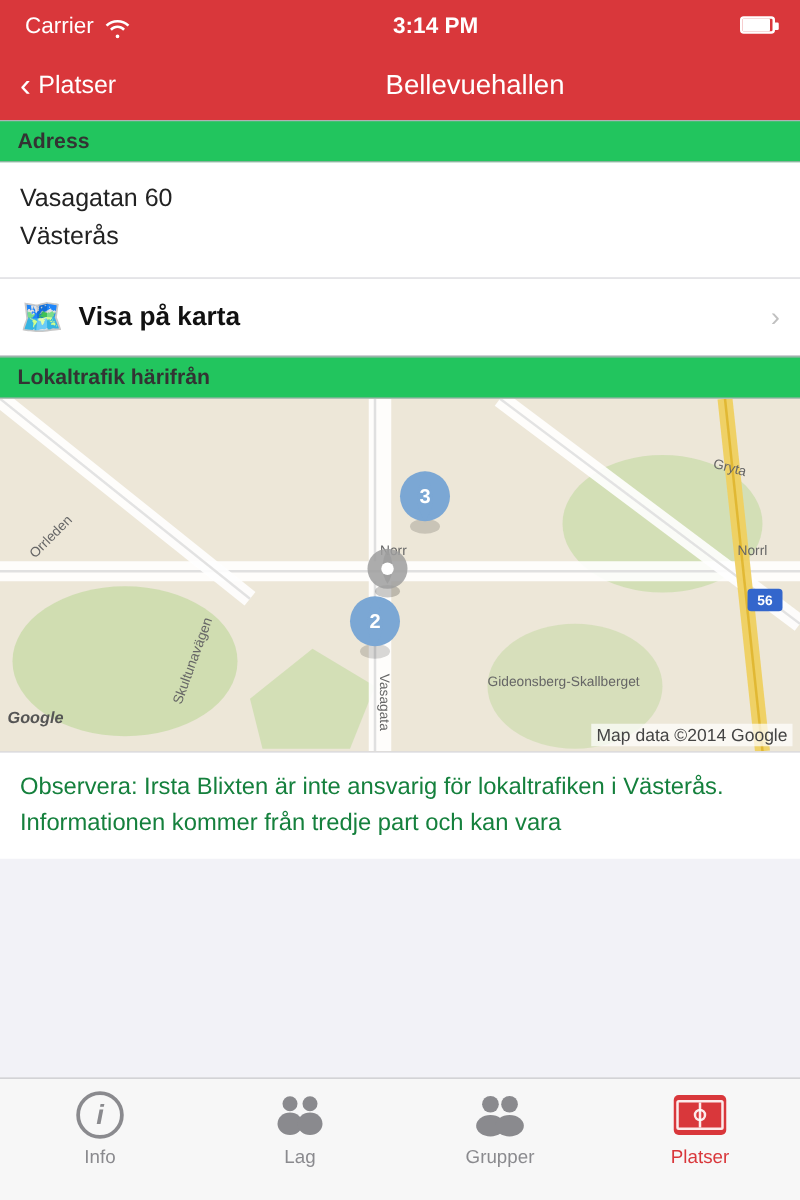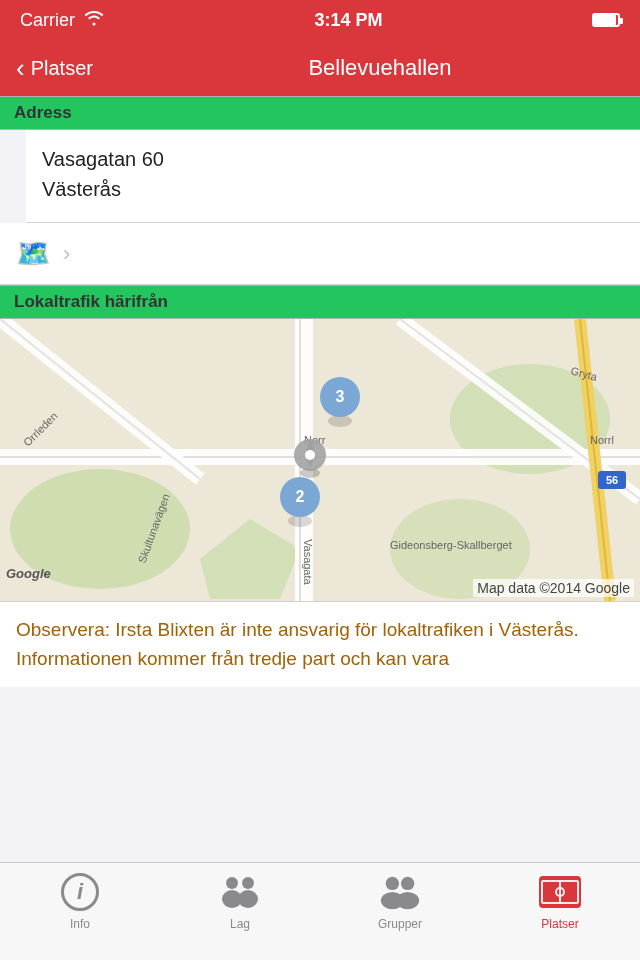--- a/index.html
+++ b/index.html
@@ -18,21 +18,21 @@
       height: 40px;
       background: #d9373b;
       display: flex;
       align-items: center;
       justify-content: space-between;
       padding: 0 20px;
       color: white;
       font-size: 18px;
       font-weight: 500;
     }
-    .status-bar-left { display: flex; align-items: flex-start; gap: 8px; }
+    .status-bar-left { display: flex; align-items: flex-end; gap: 8px; }
     .status-bar-center { font-weight: 600; font-size: 18px; }
     .status-bar-right { display: flex; align-items: center; gap: 6px; }
     .battery-icon {
       width: 28px; height: 14px; border: 2px solid white;
       border-radius: 3px; position: relative;
       display: inline-block;
     }
     .battery-icon::after {
       content: '';
       position: absolute;
@@ -77,21 +77,20 @@
       color: #333;
       border-top: 1px solid #b0b0b5;
       border-bottom: 1px solid #b0b0b5;
     }
 
     
     .address-section {
       background: white;
       padding: 14px 16px 18px;
       border-bottom: 1px solid #d0d0d5;
-      margin-left: 26px;
     }
     .address-line {
       font-size: 20px;
       color: #222;
       line-height: 1.5;
     }
 
     
     .map-link-row {
       background: white;
@@ -125,21 +124,21 @@
     }
 
     
     .notice-section {
       background: white;
       padding: 14px 16px;
       border-top: 1px solid #d0d0d5;
     }
     .notice-text {
       font-size: 19px;
-      color: #a16207;
+      color: #15803d;
       line-height: 1.5;
     }
 
     
     .tab-bar {
       position: absolute;
       bottom: 0; left: 0; right: 0;
       height: 98px;
       background: #f7f7f7;
       border-top: 1px solid #c8c8cc;
@@ -153,21 +152,21 @@
       flex-direction: column;
       align-items: center;
       gap: 4px;
       cursor: pointer;
     }
     .tab-icon-wrap {
       width: 42px; height: 42px;
       display: flex; align-items: center; justify-content: center;
     }
     .tab-label {
-      font-size: 12px;
+      font-size: 15px;
       color: #8a8a8e;
     }
     .tab-item.active .tab-label { color: #d9373b; }
 
     
     .info-circle {
       width: 38px; height: 38px;
       border-radius: 50%;
       border: 3px solid #8a8a8e;
       display: flex; align-items: center; justify-content: center;
@@ -252,20 +251,21 @@
   <span>Adress</span>
 </div>
 
 <div class="address-section">
   <div class="address-line">Vasagatan 60</div>
   <div class="address-line">Västerås</div>
 </div>
 
 <div class="map-link-row">
   <span class="map-link-icon">🗺️</span>
+  <span class="map-link-text">Visa på karta</span>
   <span class="map-link-chevron">›</span>
 </div>
 
 <div class="section-header">
   <span>Lokaltrafik härifrån</span>
 </div>
 
 <div class="map-container">
   
   <svg class="map-svg" viewBox="0 0 640 282" xmlns="http://www.w3.org/2000/svg">

